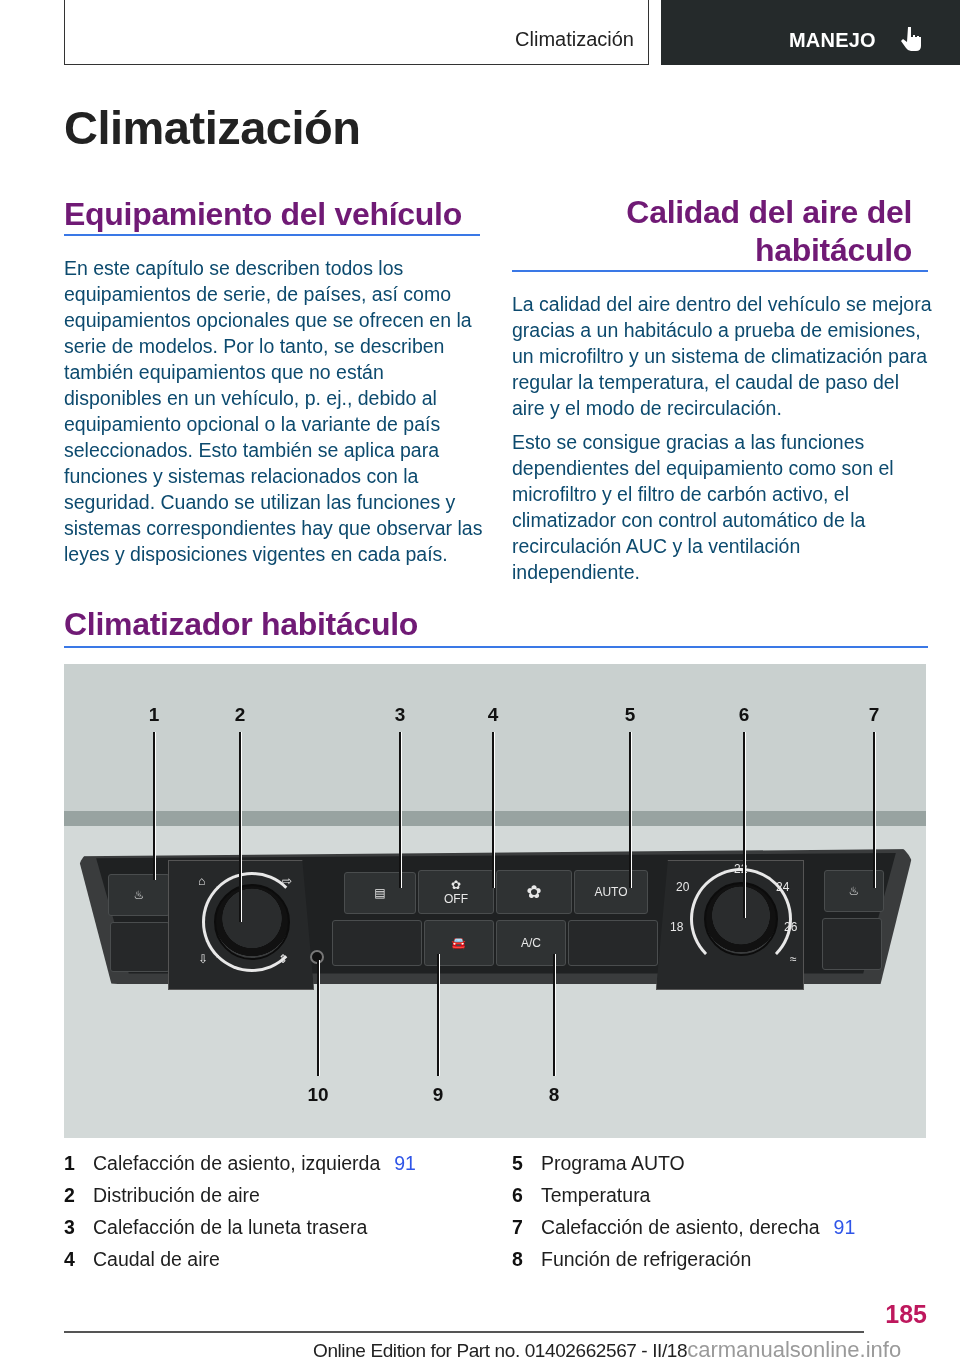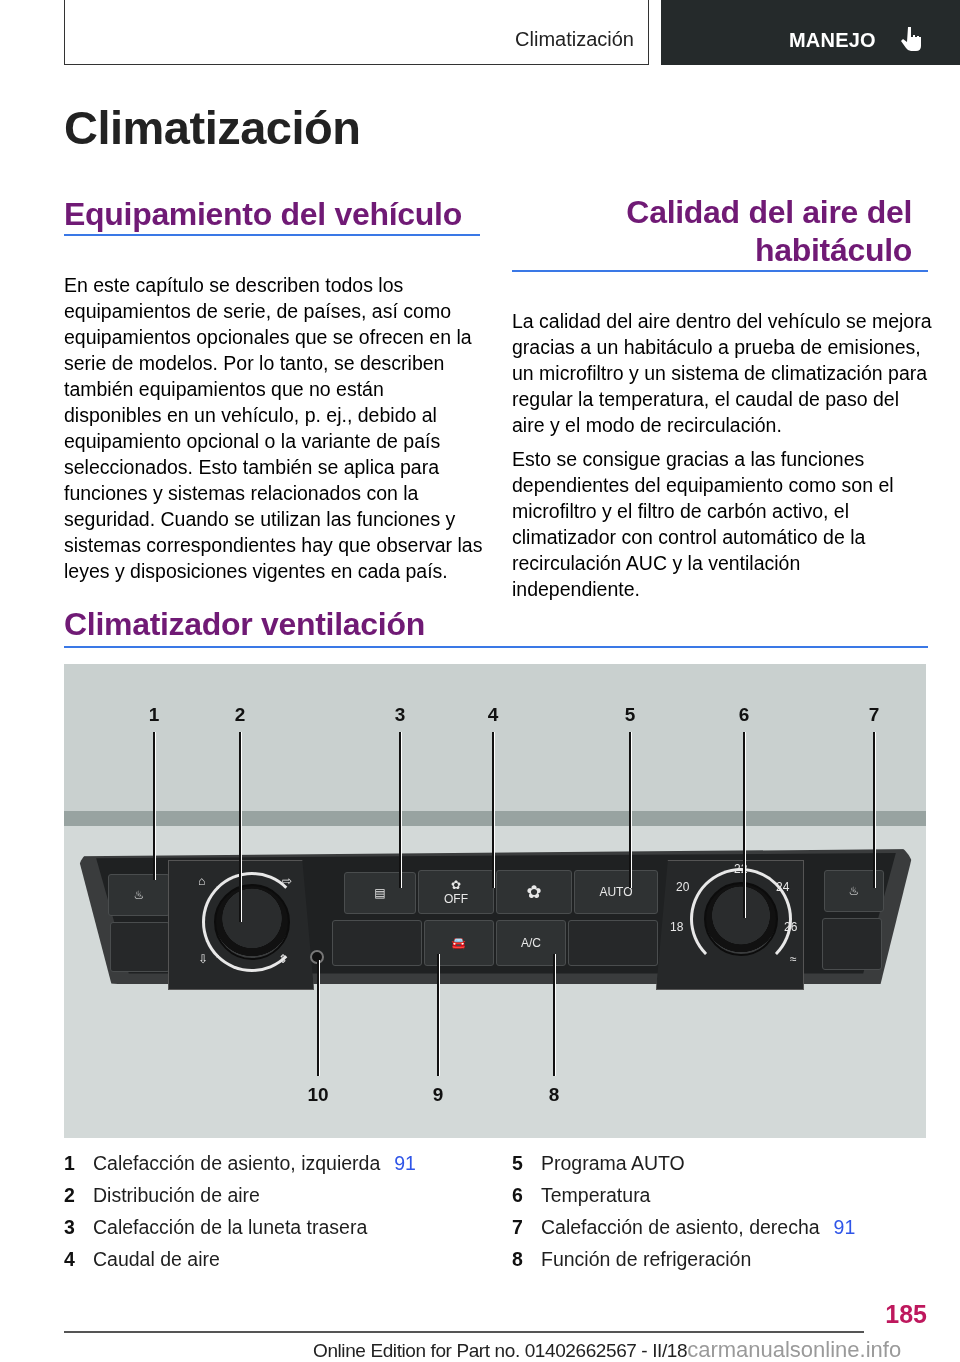--- a/index.html
+++ b/index.html
@@ -11,21 +11,21 @@
   .hdr-section { position: absolute; right: 14px; top: 28px; font-size: 20px; color: #222; }
   .hdr-chapter { position: absolute; left: 661px; top: 0; width: 299px; height: 65px; background: #252a2b; }
   .hdr-chapter-label { position: absolute; left: 128px; top: 29px; font-size: 20px; font-weight: bold; color: #fff; letter-spacing: 0.2px; }
   .hand-icon { position: absolute; left: 238px; top: 25px; width: 24px; height: 28px; }
 
   .page-title { position: absolute; left: 64px; top: 100px; font-size: 47px; font-weight: bold; color: #222; letter-spacing: -0.5px; }
 
   .h2 { position: absolute; font-size: 32px; font-weight: bold; color: #701a75; line-height: 38px; letter-spacing: -0.3px; }
   .rule { position: absolute; height: 2px; background: #3a78e6; }
 
-  .para { position: absolute; font-size: 19.5px; line-height: 26px; color: #000000; margin-top: 17px; }
+  .para { position: absolute; font-size: 19.5px; line-height: 26px; color: #0c4a6e; }
   .para p + p { margin-top: 8px; }
 
   
   .figure { position: absolute; left: 64px; top: 664px; width: 862px; height: 474px; background: #c9d0cf; overflow: hidden; }
   .fig-band { position: absolute; left: 0; top: 147px; width: 862px; height: 15px; background: #98a3a1; }
   .fig-lower { position: absolute; left: 0; top: 162px; width: 862px; height: 312px; background: #d3d9d8; }
   .panel-outer { position: absolute; left: 14px; top: 178px; width: 836px; height: 142px; background: #3a3c3d; border-radius: 40px 30px 20px 40px / 30px 30px 30px 30px; clip-path: polygon(0 10%, 100% 5%, 96% 100%, 4% 100%); }
   .panel { position: absolute; left: 24px; top: 184px; width: 816px; height: 128px; background: #1f2122; clip-path: polygon(1% 8%, 99% 4%, 95% 98%, 5% 98%); }
   .btn { position: absolute; background: #2f3233; border: 1px solid #4a4d4e; border-radius: 3px; color: #e8e8e8; font-size: 12px; display: flex; align-items: center; justify-content: center; flex-direction: column; }
   .dial-panel { position: absolute; background: #262829; border: 1px solid #555; }
@@ -69,21 +69,21 @@
   <p>En este capítulo se describen todos los equipamientos de serie, de países, así como equipamientos opcionales que se ofrecen en la serie de modelos. Por lo tanto, se describen también equipamientos que no están disponibles en un vehículo, p. ej., debido al equipamiento opcional o la variante de país seleccionados. Esto también se aplica para funciones y sistemas relacionados con la seguridad. Cuando se utilizan las funciones y sistemas correspondientes hay que observar las leyes y disposiciones vigentes en cada país.</p>
 </div>
 
 <div class="h2" style="left:512px; top:193px; width:400px;text-align:right;">Calidad del aire del habitáculo</div>
 <div class="rule" style="left:512px; top:270px; width:416px;"></div>
 <div class="para" style="left:512px; top:291px; width:420px;">
   <p>La calidad del aire dentro del vehículo se mejora gracias a un habitáculo a prueba de emisiones, un microfiltro y un sistema de climatización para regular la temperatura, el caudal de paso del aire y el modo de recirculación.</p>
   <p>Esto se consigue gracias a las funciones dependientes del equipamiento como son el microfiltro y el filtro de carbón activo, el climatizador con control automático de la recirculación AUC y la ventilación independiente.</p>
 </div>
 
-<div class="h2" style="left:64px; top:605px; width:600px;">Climatizador ventilación</div>
+<div class="h2" style="left:64px; top:605px; width:600px;">Climatizador habitáculo</div>
 <div class="rule" style="left:64px; top:646px; width:864px;"></div>
 
 <div class="figure">
   <div class="fig-band"></div>
   <div class="fig-lower"></div>
   <div class="panel-outer"></div>
   <div class="panel"></div>
 
   <div class="btn" style="left:44px; top:210px; width:62px; height:42px;">
     <span>♨</span>
@@ -102,21 +102,21 @@
   <div class="btn" style="left:280px; top:208px; width:72px; height:42px;">
     <span>▤</span>
   </div>
   <div class="btn" style="left:354px; top:206px; width:76px; height:44px;">
     <span>✿</span>
     <span>OFF</span>
   </div>
   <div class="btn" style="left:432px; top:206px; width:76px; height:44px;">
     <span style="font-size:18px;">✿</span>
   </div>
-  <div class="btn" style="left:510px; top:206px; width:84px; height:44px;">
+  <div class="btn" style="left:510px; top:206px; width:74px; height:44px;">
     <span>AUTO</span>
   </div>
 
   <div class="btn" style="left:268px; top:256px; width:90px; height:46px; background:#262829;"></div>
   <div class="btn" style="left:360px; top:256px; width:70px; height:46px;">
     <span>🚘</span>
   </div>
   <div class="btn" style="left:432px; top:256px; width:70px; height:46px;">
     <span>A/C</span>
   </div>

